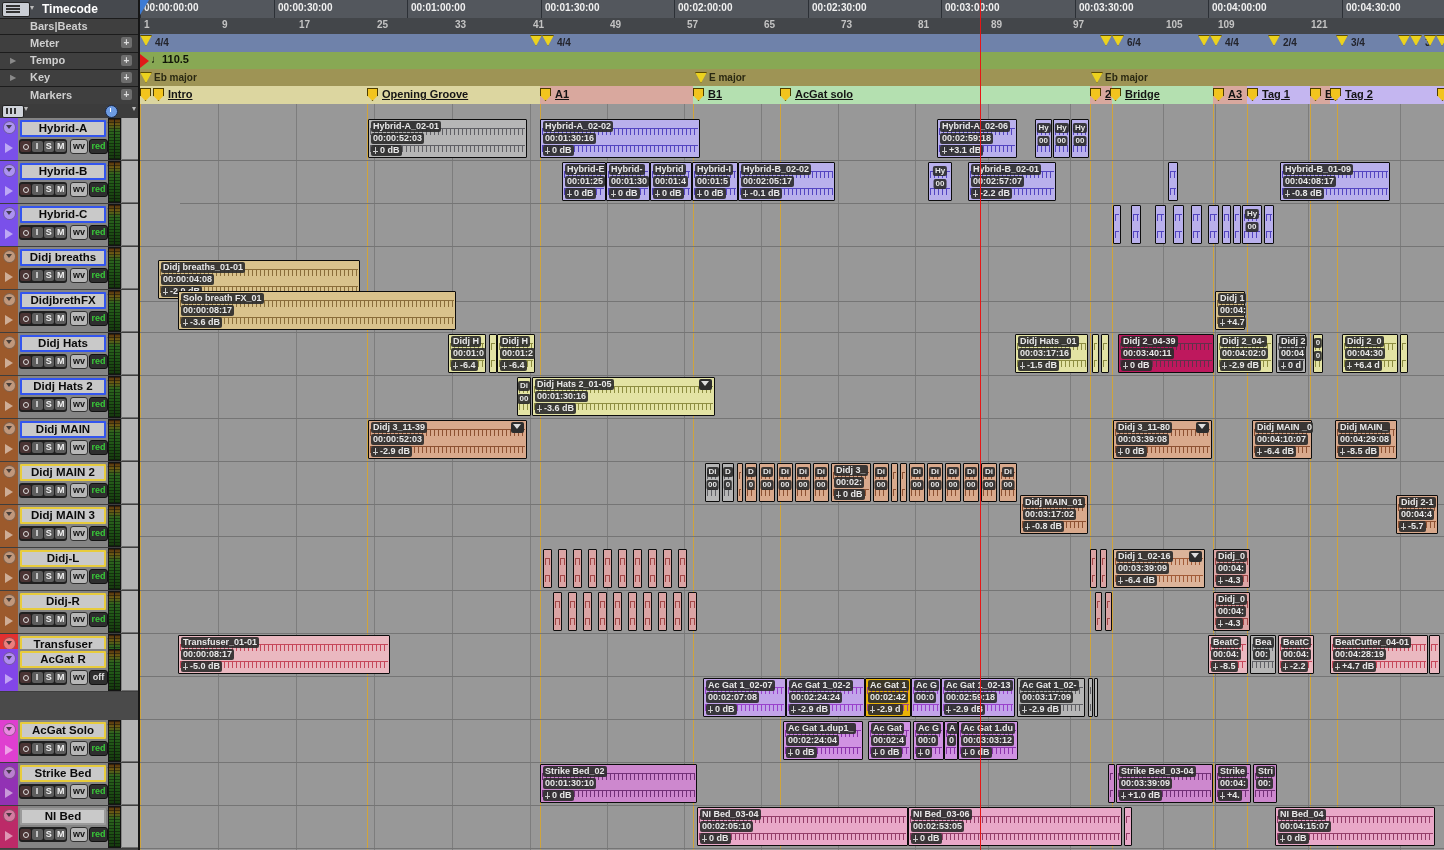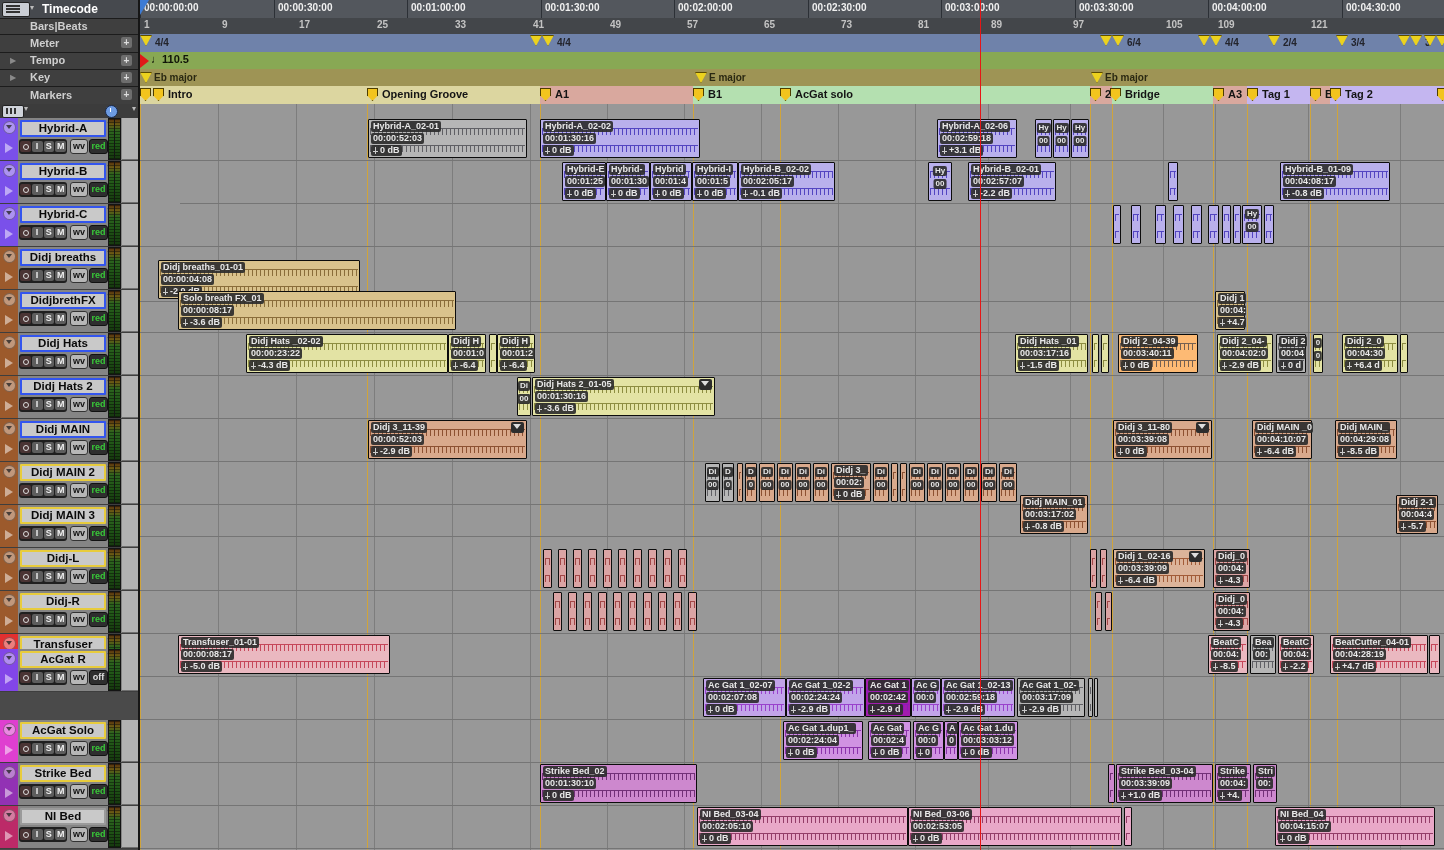--- a/index.html
+++ b/index.html
@@ -27,21 +27,21 @@
   #r-key{background:#9e9455;}
   #r-markers{background:#3f3f3f;}
   .tcb{position:absolute;top:0;bottom:0;width:1px;background:#2c3036;}
   .tcl{position:absolute;top:2px;font-weight:bold;font-size:10px;color:#f0f0f0;white-space:nowrap;}
   .barl{position:absolute;top:1px;font-weight:bold;font-size:10px;color:#c4c4c4;white-space:nowrap;}
   .pennant{position:absolute;top:1px;width:10px;height:9px;background:#ecd21e;border:1px solid #5c4c00;
            clip-path:polygon(0 0,100% 0,50% 100%);}
   .evtxt{position:absolute;top:1px;font-weight:bold;font-size:10px;color:#23242c;white-space:nowrap;}
   .mshield{position:absolute;top:2px;width:11px;height:13px;background:#f2c41e;border:1px solid #4e3e00;
            clip-path:polygon(0 0,100% 0,100% 55%,50% 100%,0 55%);box-sizing:border-box;}
-  .mtxt{position:absolute;top:2px;font-weight:bold;font-size:11px;color:#141414;white-space:nowrap;}
+  .mtxt{position:absolute;top:2px;font-weight:bold;font-size:11px;color:#141414;white-space:nowrap;text-decoration:underline;}
   .mregion{position:absolute;top:0;bottom:0;}
   .tri-red{position:absolute;left:0;top:2px;width:0;height:0;border-left:9px solid #e01818;
            border-top:7px solid transparent;border-bottom:7px solid transparent;}
   .tempotxt{position:absolute;left:11px;top:1px;font-weight:bold;font-size:11px;color:#101408;}
   .pflag{position:absolute;left:0;top:0;width:0;height:0;border-top:15px solid #3d7bd4;
          border-right:9px solid transparent;}
   
   #track-list{position:absolute;left:0;top:104px;width:140px;bottom:0;background:#4a4a4a;z-index:6;}
   #tl-toolbar{position:absolute;left:0;top:0;width:140px;height:14px;background:#3c3c3c;border-bottom:1px solid #181818;}
   .tbicon{position:absolute;left:2px;top:1px;width:20px;height:11px;background:#cfd3da;border-radius:2px;
@@ -812,27 +812,20 @@
         </div>
         <div class="clip" style="left: 1075px; width: 30px; background: rgb(217, 194, 140); --wv: #6a4a18;">
           <div class="wl t"></div>
           <div class="wl b"></div>
           <div class="cl n">Didj 1</div>
           <div class="cl t2">00:04:0</div>
           <div class="cl g"><span class="fi"></span>+4.7</div>
         </div>
       </div>
       <div class="lane" style="top: 229px;">
-        <div class="clip" style="left: 106px; width: 202px; background: rgb(227, 227, 164); --wv: #6a6a18;">
-          <div class="wl t"></div>
-          <div class="wl b"></div>
-          <div class="cl n">Didj Hats _02-02</div>
-          <div class="cl t2">00:00:23:22</div>
-          <div class="cl g"><span class="fi"></span>-4.3 dB</div>
-        </div>
         <div class="clip" style="left: 308px; width: 38px; background: rgb(227, 227, 164); --wv: #6a6a18;">
           <div class="wl t"></div>
           <div class="wl b"></div>
           <div class="cl n">Didj H</div>
           <div class="cl t2">00:01:0</div>
           <div class="cl g"><span class="fi"></span>-6.4</div>
         </div>
         <div class="clip" style="left: 349px; width: 8px; background: rgb(227, 227, 164); --wv: #6a6a18;">
           <div class="wl t"></div>
           <div class="wl b"></div>
@@ -852,21 +845,21 @@
           <div class="cl g"><span class="fi"></span>-1.5 dB</div>
         </div>
         <div class="clip" style="left: 952px; width: 7px; background: rgb(227, 227, 164); --wv: #6a6a18;">
           <div class="wl t"></div>
           <div class="wl b"></div>
         </div>
         <div class="clip" style="left: 961px; width: 8px; background: rgb(227, 227, 164); --wv: #6a6a18;">
           <div class="wl t"></div>
           <div class="wl b"></div>
         </div>
-        <div class="clip" style="left: 978px; width: 80px; background: #fdba74; --wv: #3c3c44;">
+        <div class="clip" style="left: 978px; width: 96px; background: #be185d; --wv: #3c3c44;">
           <div class="wl t"></div>
           <div class="wl b"></div>
           <div class="cl n">Didj 2_04-39</div>
           <div class="cl t2">00:03:40:11</div>
           <div class="cl g"><span class="fi"></span>0 dB</div>
         </div>
         <div class="clip" style="left: 1077px; width: 56px; background: rgb(227, 227, 164); --wv: #6a6a18;">
           <div class="wl t"></div>
           <div class="wl b"></div>
           <div class="cl n">Didj 2_04-</div>
@@ -1237,21 +1230,21 @@
           <div class="cl t2">00:02:07:08</div>
           <div class="cl g"><span class="fi"></span>0 dB</div>
         </div>
         <div class="clip" style="left: 646px; width: 79px; background: rgb(194, 164, 234); --wv: #8818c0;">
           <div class="wl t"></div>
           <div class="wl b"></div>
           <div class="cl n">Ac Gat 1_02-2</div>
           <div class="cl t2">00:02:24:24</div>
           <div class="cl g"><span class="fi"></span>-2.9 dB</div>
         </div>
-        <div class="clip" style="left: 725px; width: 46px; background: #a21caf; --wv: #8818c0;">
+        <div class="clip" style="left: 725px; width: 46px; background: #eab308; --wv: #8818c0;">
           <div class="wl t"></div>
           <div class="wl b"></div>
           <div class="cl n">Ac Gat 1</div>
           <div class="cl t2">00:02:42</div>
           <div class="cl g"><span class="fi"></span>-2.9 d</div>
         </div>
         <div class="clip" style="left: 771px; width: 30px; background: rgb(194, 164, 234); --wv: #8818c0;">
           <div class="wl t"></div>
           <div class="wl b"></div>
           <div class="cl n">Ac G</div>

